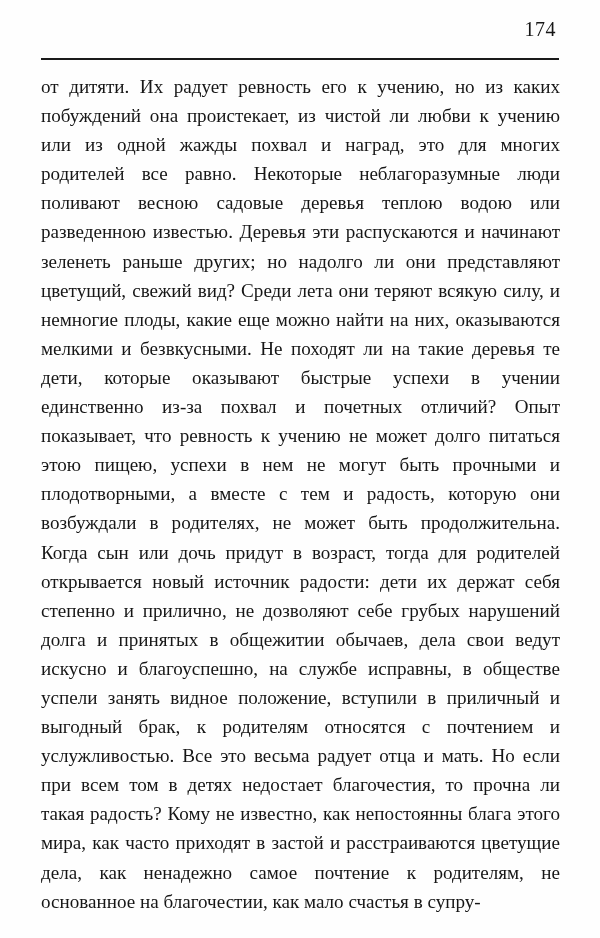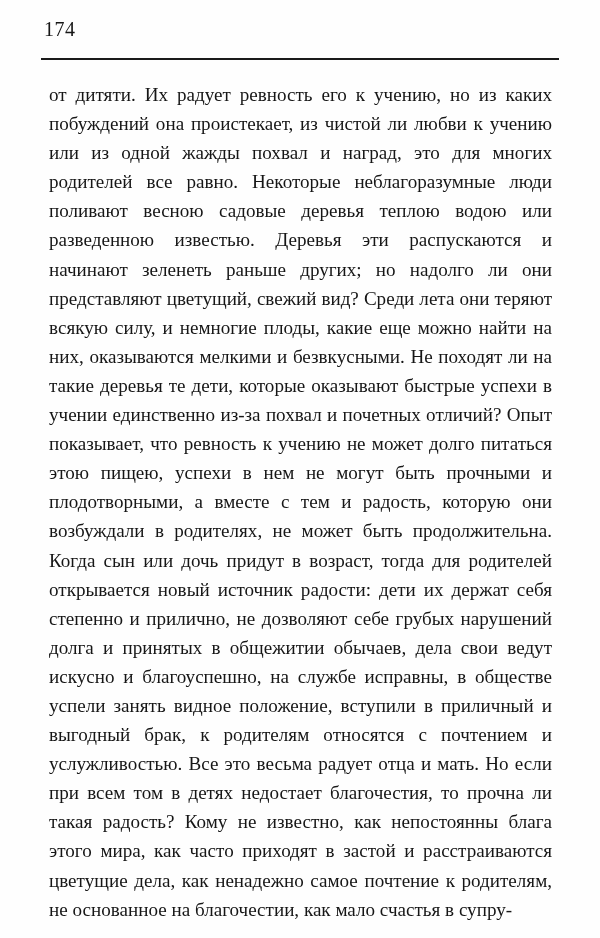--- a/index.html
+++ b/index.html
@@ -16,22 +16,23 @@
     font-family: "Liberation Serif", "DejaVu Serif", serif;
     color: #161616;
   }
   .header {
     position: absolute;
     top: 18px;
     left: 44px;
     right: 44px;
     height: 30px;
     display: flex;
-    align-items: flex-start;
+    align-items: flex-end;
     justify-content: space-between;
+    flex-direction: column;
   }
   .page-number {
     font-size: 20px;
     letter-spacing: 0.5px;
   }
   .running-title {
     font-size: 19px;
     font-style: italic;
     font-weight: bold;
     letter-spacing: 0.2px;
@@ -49,21 +50,21 @@
     top: 72px;
     left: 41px;
     width: 519px;
     font-size: 19.1px;
     line-height: 29.1px;
     text-align: justify;
     text-justify: inter-word;
     hyphens: manual;
   }
   .body-text p {
-    margin: 8px;
+    margin: 0;
   }
   .body-text p.first {
     text-indent: 0;
   }
 </style>
 </head>
 <body>
 
 <div class="page">
 

